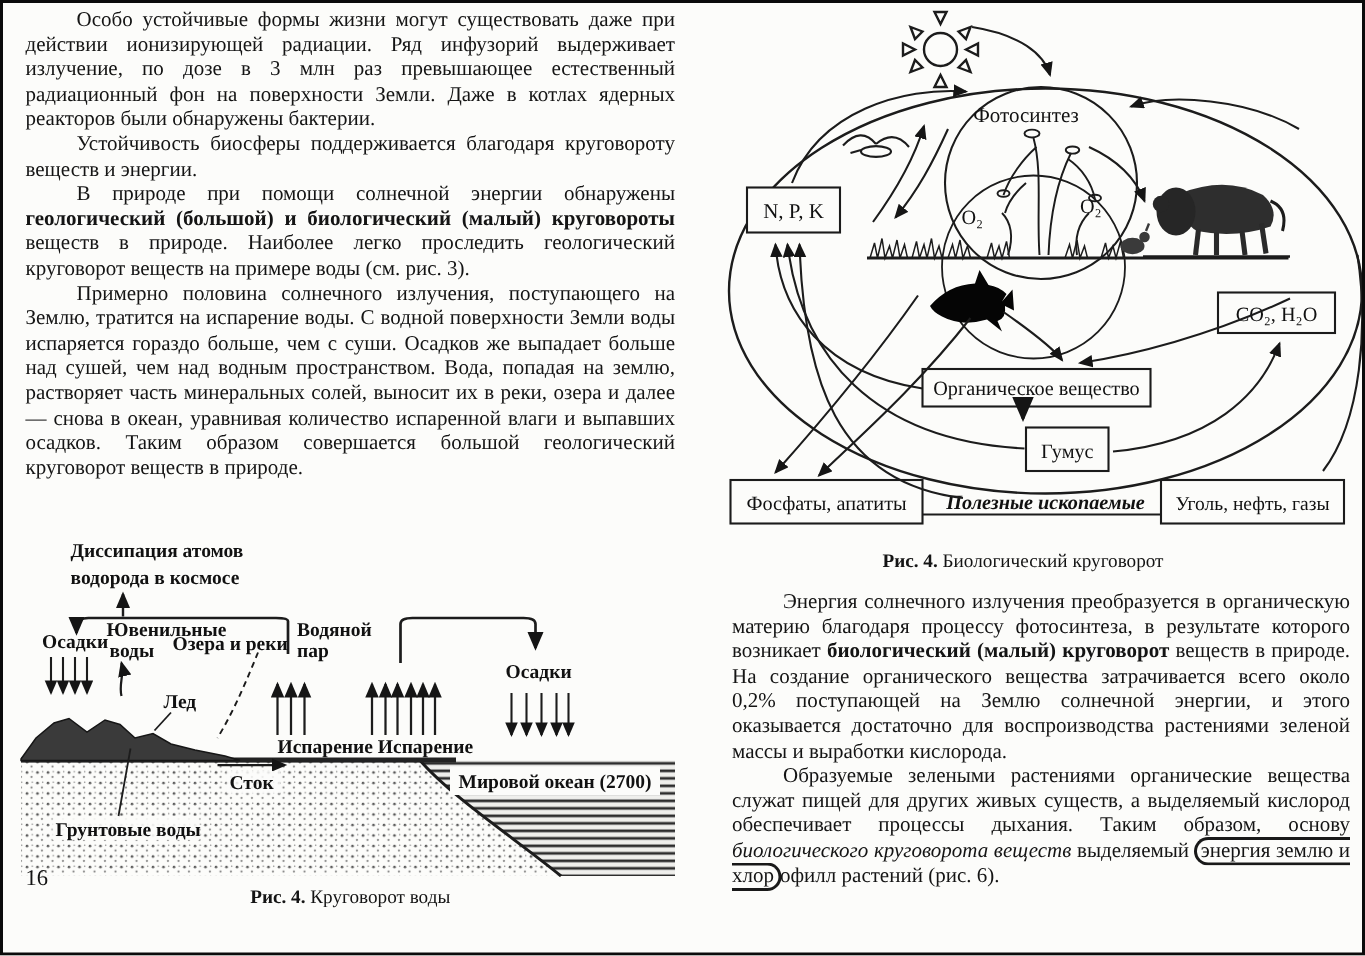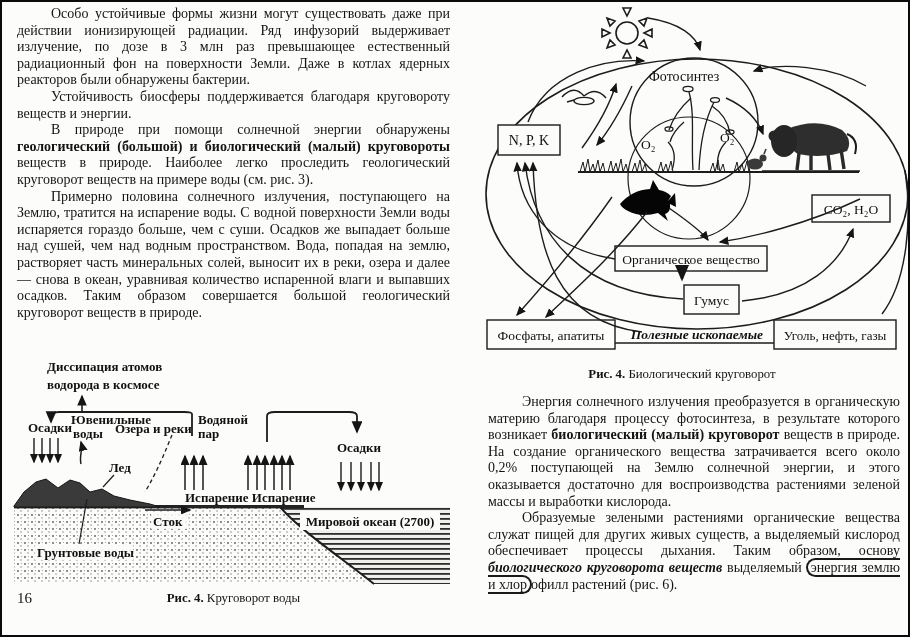--- a/index.html
+++ b/index.html
@@ -2,21 +2,21 @@
 <html><head>
 <meta charset="utf-8">
 <style>
   html,body{margin:0;padding:0;background:#e8e8e4;}
   .canvas{position:relative;width:910px;height:637px;background:#fcfcfa;
     border:2px solid #0b0b0b;box-sizing:border-box;overflow:hidden;
     font-family:"Liberation Serif","DejaVu Serif",serif;color:#141414;}
   .page-text{position:absolute;text-align:justify;font-size:14px;line-height:16.6px;}
   .page-text p{margin:0;text-indent:34px;}
   .seg-b{font-weight:bold;}
-  .seg-bi{font-weight:bold;font-style:italic;}
+  .seg-bi{font-weight:normal;font-style:italic;}
   .seg-m{border:2px solid #191919;border-radius:13px;padding:0 3px;margin:0 -1px;}
   .caption{position:absolute;font-size:12.8px;text-align:center;}
   .pagenum{position:absolute;font-size:15px;}
   svg{position:absolute;}
   svg text{font-family:"Liberation Serif","DejaVu Serif",serif;fill:#111;}
   .dlabel{font-size:13px;font-weight:bold;}
   .blabel{font-size:13.5px;}
   .blabel-sm{font-size:13px;}
   .ital{font-size:13.5px;font-weight:bold;font-style:italic;}
   .ln{stroke:#1c1c1c;fill:none;}
@@ -115,21 +115,21 @@
     <line x1="143" y1="158" x2="188" y2="158" class="ln" stroke-width="1.5" marker-end="url(#ah)"></line>
     <rect x="149" y="162" width="36" height="15" fill="#fcfcfa" opacity="0.85"></rect>
     <text x="151" y="174" class="dlabel">Сток</text>
 
     <rect x="33" y="192" width="98" height="16" fill="#fcfcfa" opacity="0.9"></rect>
     <text x="35" y="205" class="dlabel">Грунтовые воды</text>
     <line x1="77" y1="192" x2="85" y2="147" class="ln" stroke-width="1.2"></line>
   </svg>
 
   <div class="caption" style="left:15px;top:589px;width:433px;"><span class="seg-b">Рис. 4.</span><span> Круговорот воды</span></div>
-  <div class="pagenum" style="left:15px;top:588px;">16</div>
+  <div class="pagenum" style="left:15px;top:576px;">16</div>
 
   <svg style="left:460px;top:0;" width="450" height="358" viewBox="0 0 450 358">
     <defs>
       <marker id="ah2" markerWidth="8" markerHeight="8" refX="6" refY="3" orient="auto">
         <path d="M0,0 L7,3 L0,6 Z" fill="#151515"></path>
       </marker>
     </defs>
 
     <ellipse cx="235" cy="192" rx="211" ry="135" class="ln" stroke-width="1.6"></ellipse>
     <circle cx="232" cy="120" r="64" class="ln" stroke-width="1.4"></circle>

